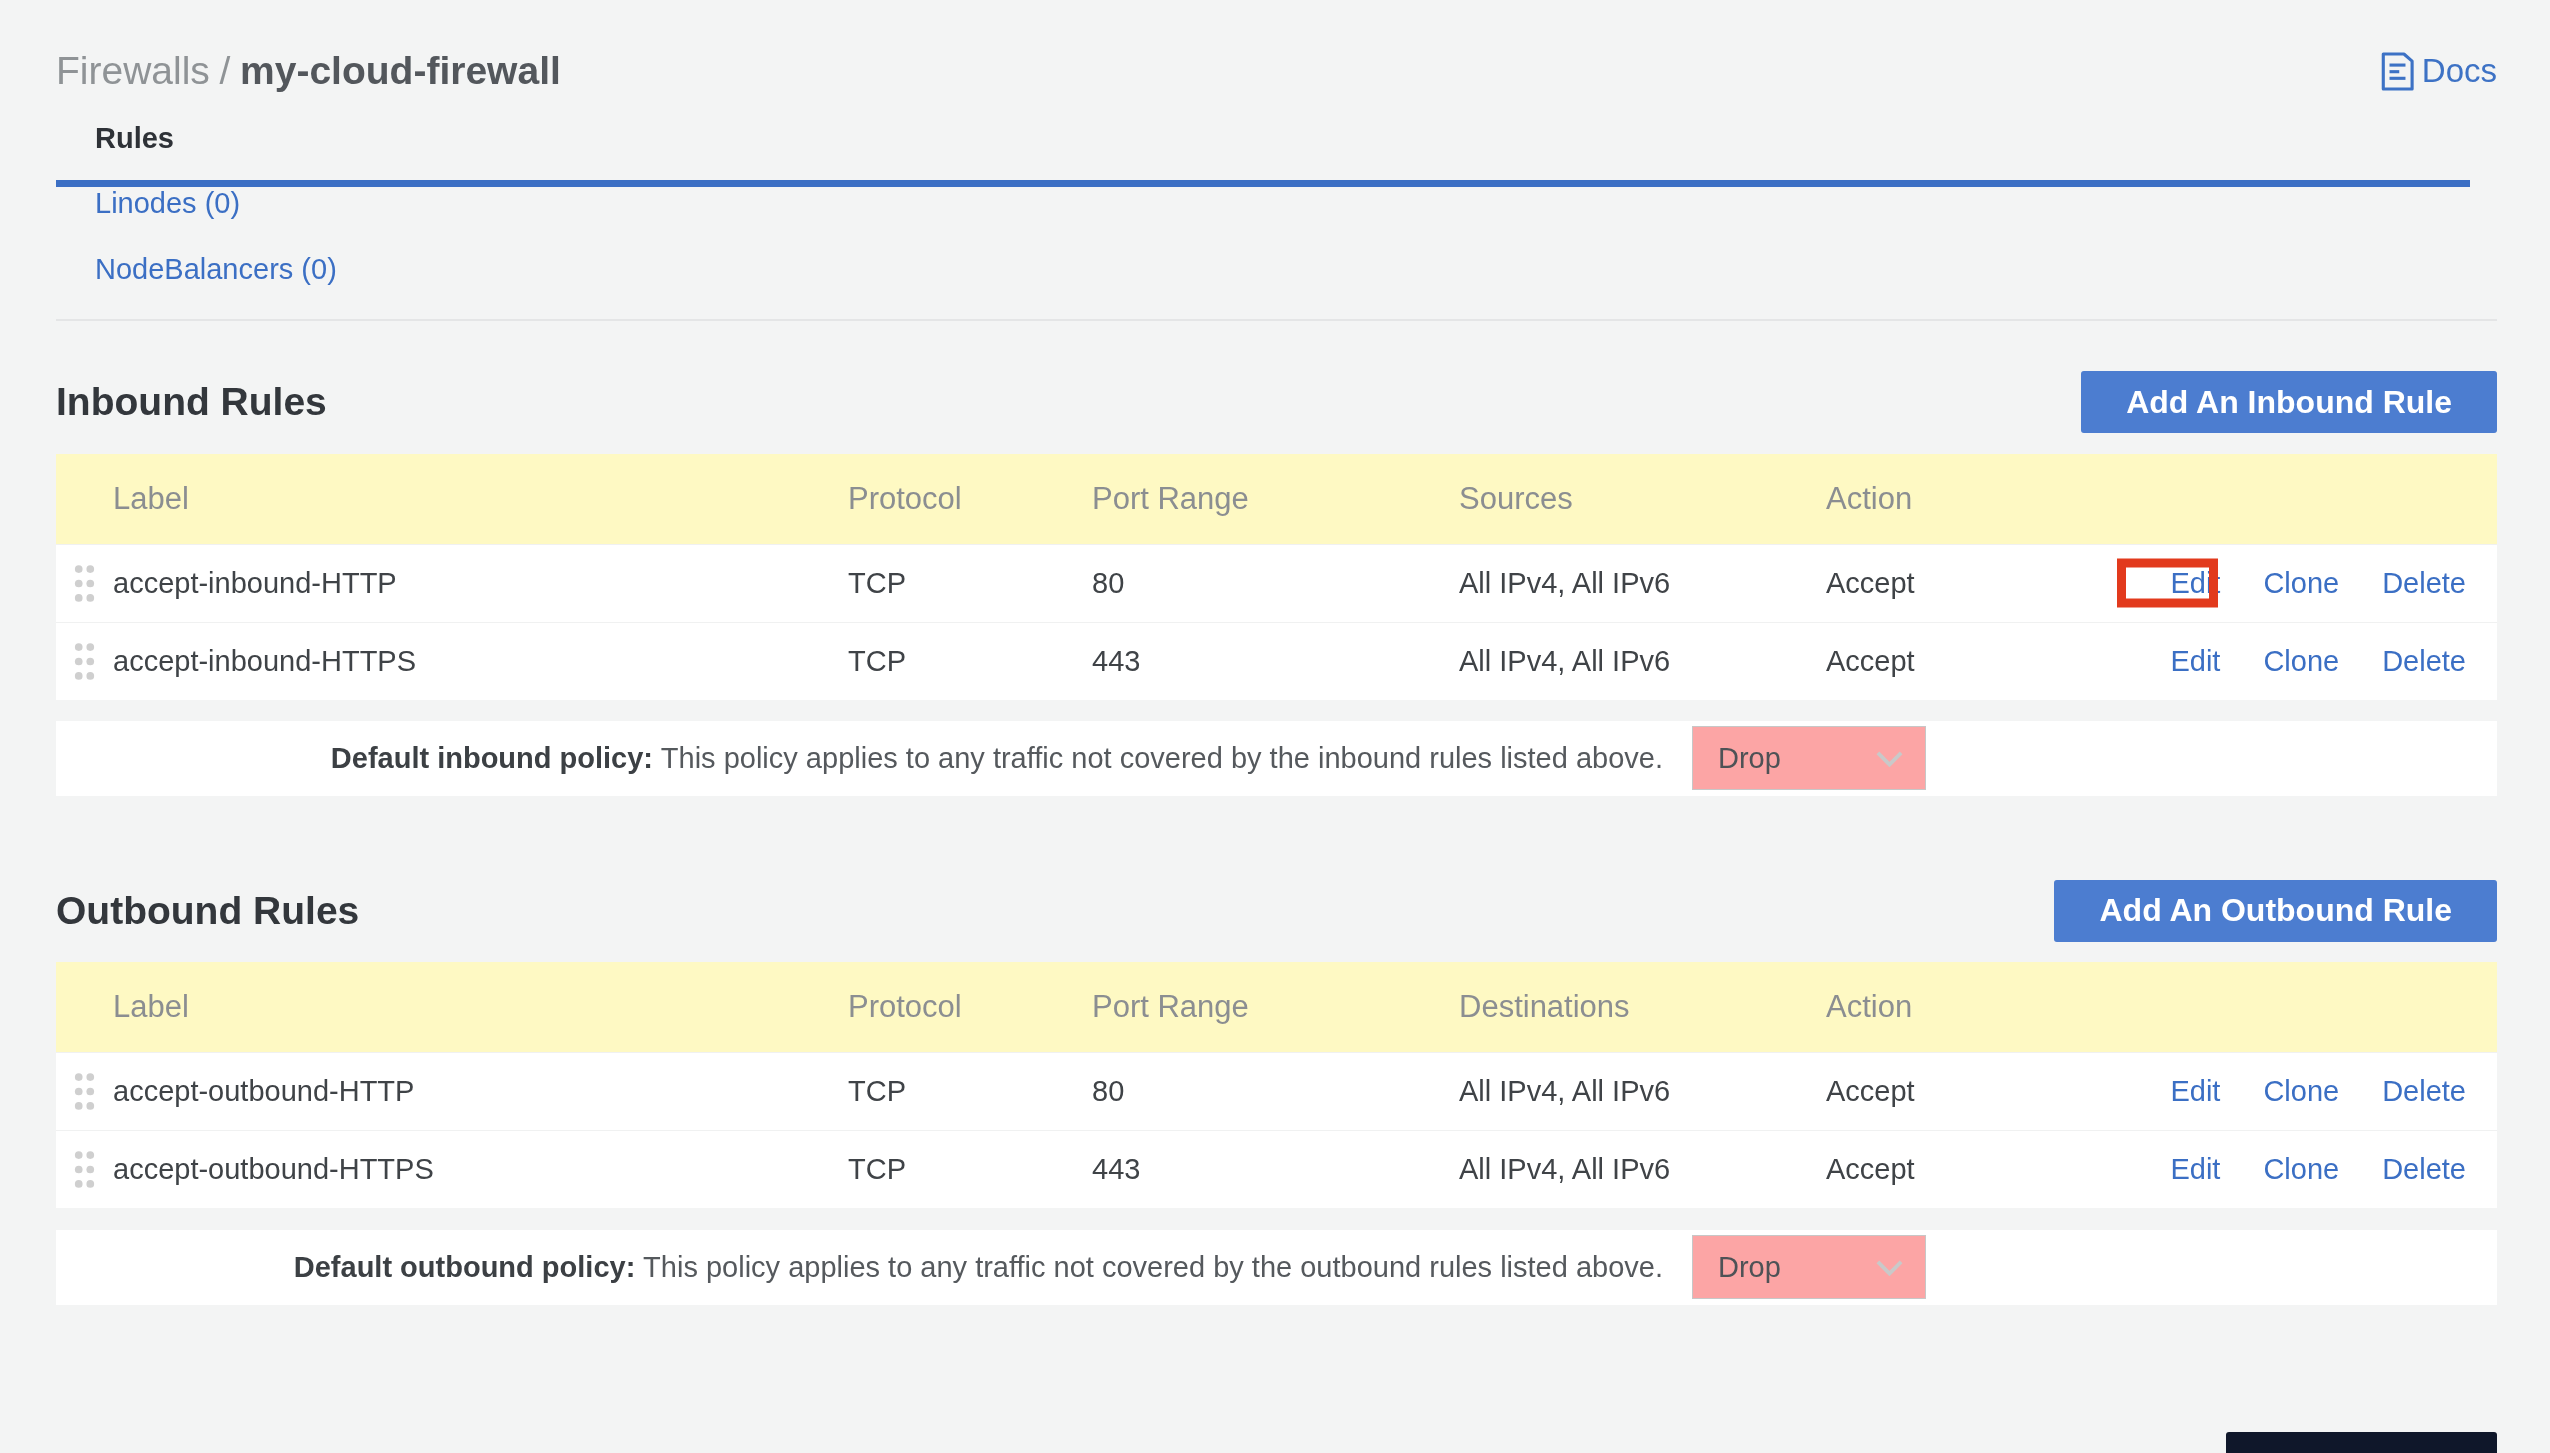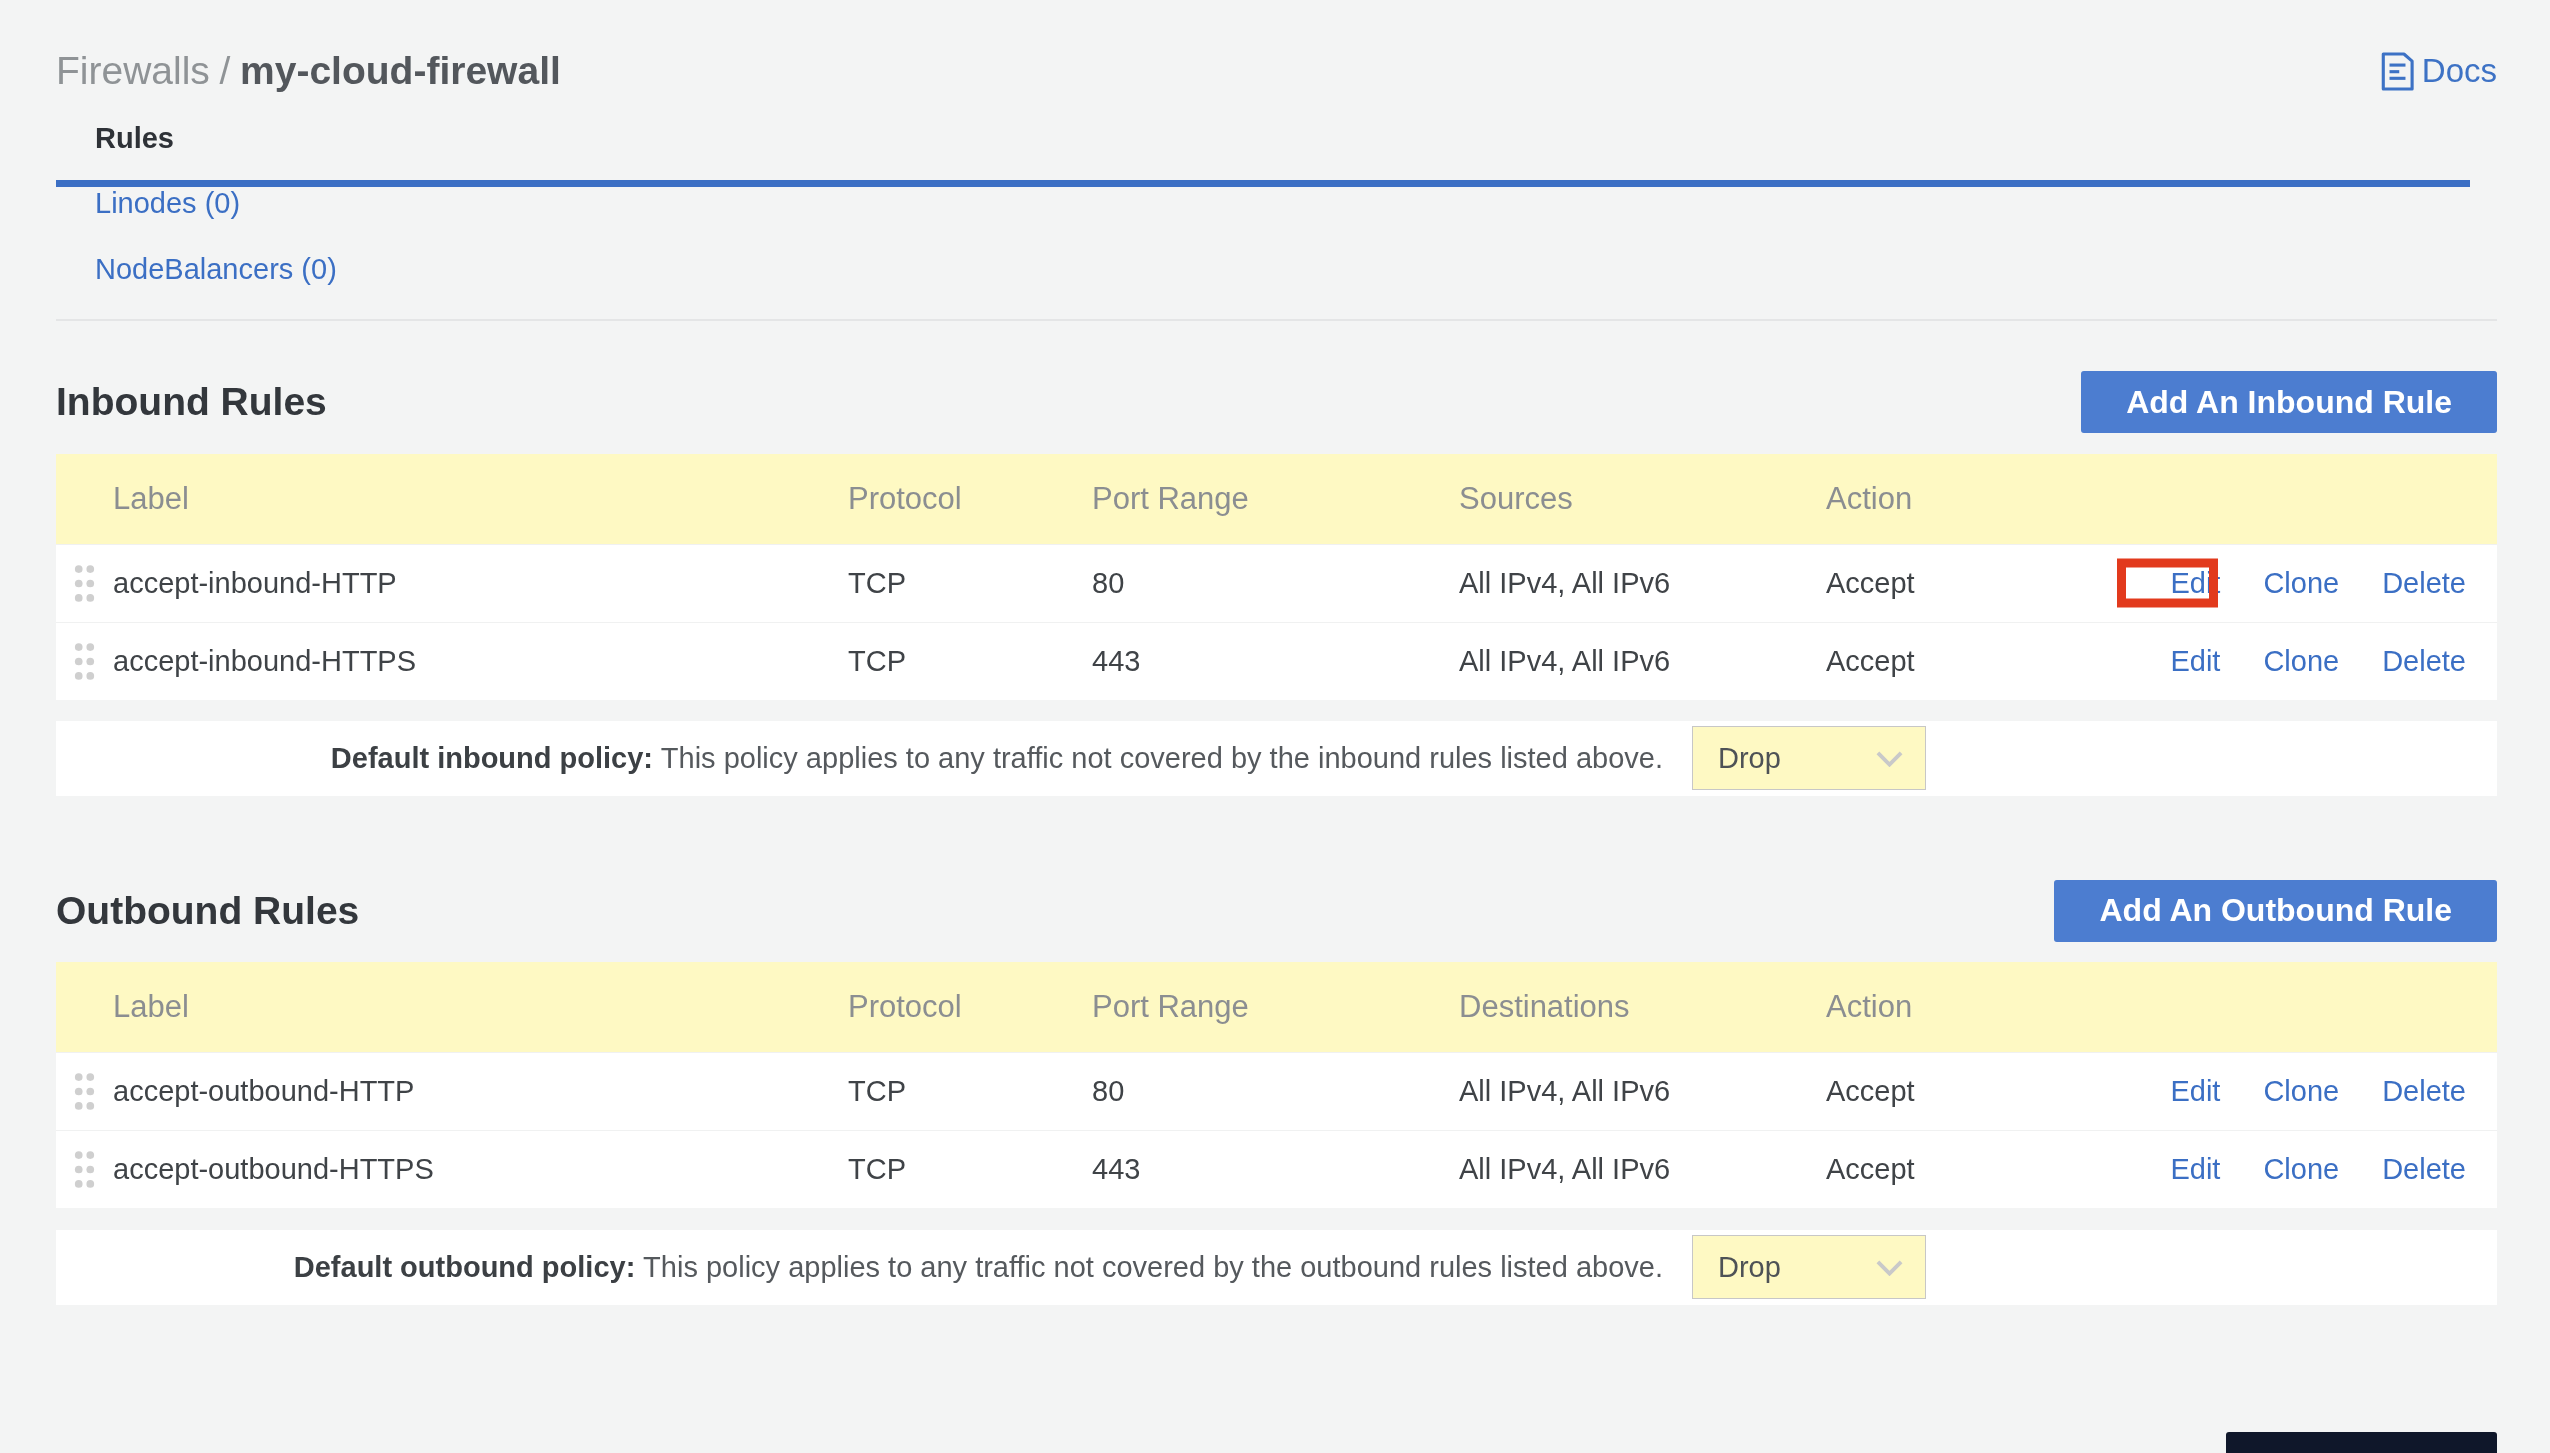--- a/index.html
+++ b/index.html
@@ -54,21 +54,21 @@
     position:absolute; left:-53px; top:50%; transform:translateY(-50%);
     width:101px; height:49px; border:9.7px solid #e23a1d; pointer-events:none;
   }
 
   
   .policy-row { margin-top:21.4px; background:#fff; height:75px; display:flex; align-items:center; }
   .policy-text { width:1607px; text-align:right; font-size:29px; color:#55595d; }
   .policy-text strong { color:#3c4044; }
   .policy-text .rest { margin-left:7.8px; }
   .select {
-    margin-left:29px; width:234px; height:64px; background:#fef9c3;
+    margin-left:29px; width:234px; height:64px; background:#fca5a5;
     border:1.9px solid #c7c7c7; display:flex; align-items:center; justify-content:space-between;
     padding:0 21.4px 0 25px; font-size:29px; color:#4e5256; cursor:pointer;
   }
   .policy-spacer { flex:1; }
 
   .outbound-head { margin-top:84px; }
 
   
   .footer { margin-top:127px; display:flex; justify-content:flex-end; align-items:center; gap:49px; }
   .discard { font-size:32px; font-weight:bold; color:#c8cacc; cursor:pointer; }

